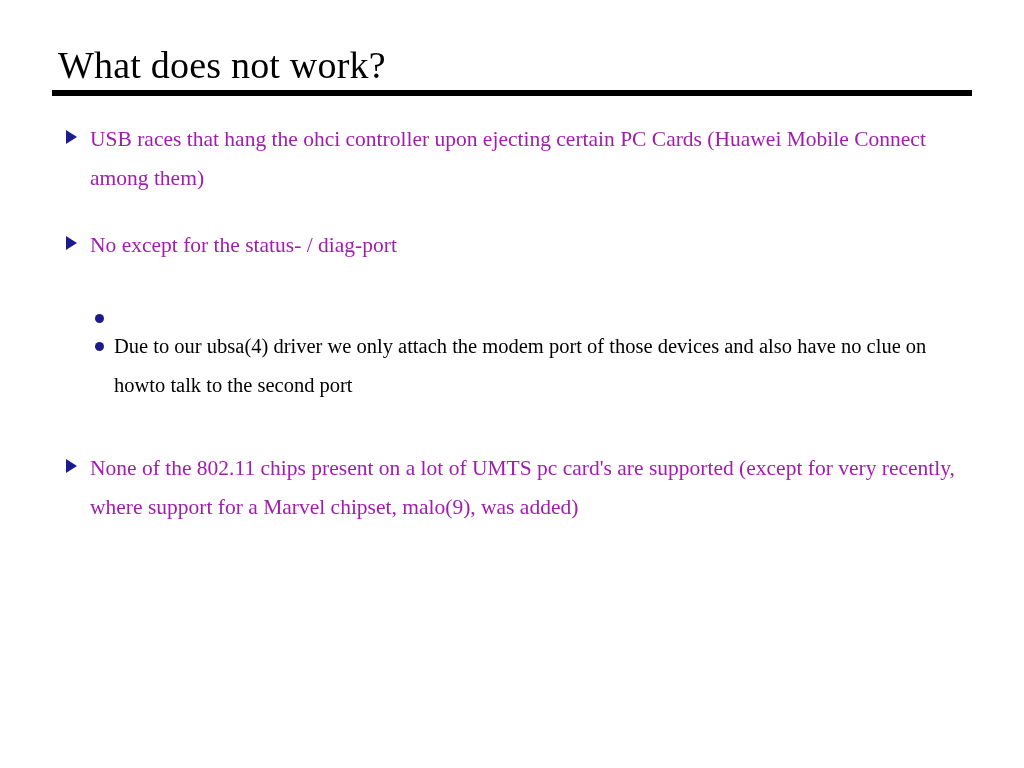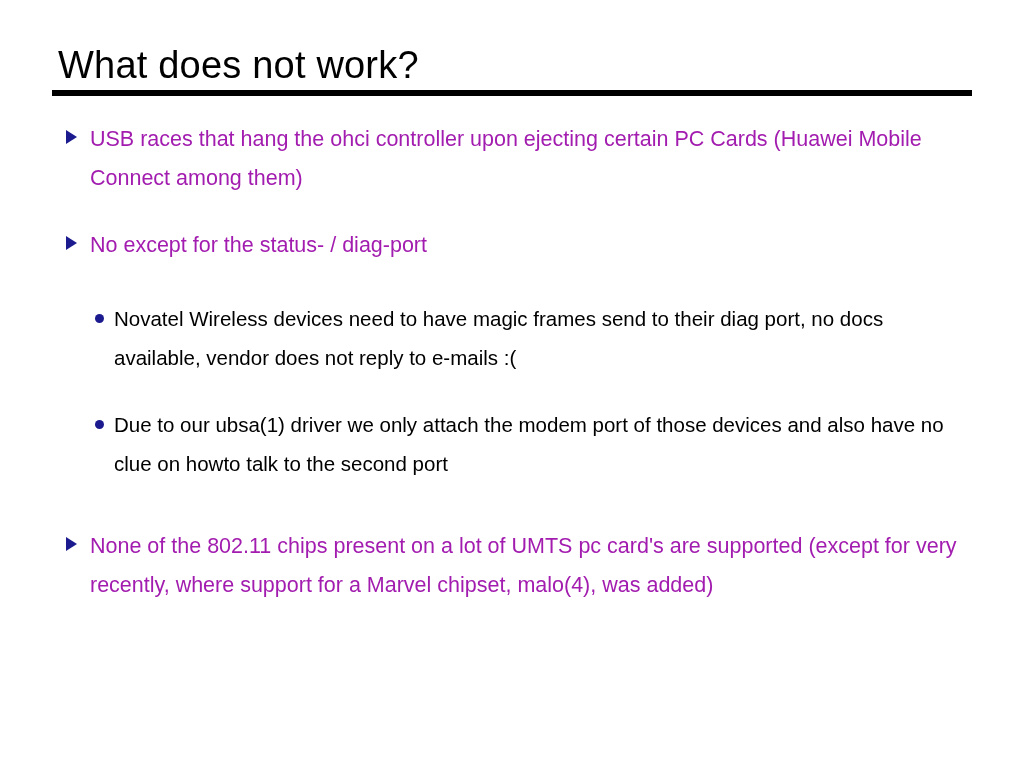--- a/index.html
+++ b/index.html
@@ -5,21 +5,21 @@
   html, body {
     margin: 0;
     padding: 0;
     background: #ffffff;
   }
   .slide {
     position: relative;
     width: 1024px;
     height: 768px;
     background: #ffffff;
-    font-family: Liberation Sans, sans-serif;
+    font-family: Liberation Serif, serif;
     color: #000000;
     overflow: hidden;
   }
   .slide-title {
     position: absolute;
     left: 58px;
     top: 42px;
     font-size: 38px;
     line-height: 46px;
     font-weight: normal;
@@ -98,34 +98,33 @@
 
     <div class="bullet-l1">
       <span class="marker"></span>
       <span>No except for the status- / diag-port</span>
     </div>
 
     <div class="spacer-md"></div>
 
     <div class="bullet-l2">
       <span class="marker"></span>
-      <span>Novatel Wireless devices need to have magic frames send to their diag port, no docs available, vendor does not reply to e-mails :(</span>
     </div>
 
     <div class="spacer-sm"></div>
 
     <div class="bullet-l2">
       <span class="marker"></span>
-      <span>Due to our ubsa(1) driver we only attach the modem port of those devices and also have no clue on howto talk to the second port</span>
+      <span>Due to our ubsa(4) driver we only attach the modem port of those devices and also have no clue on howto talk to the second port</span>
     </div>
 
     <div class="spacer-sm"></div>
 
 
     <div class="spacer-md"></div>
 
     <div class="bullet-l1">
       <span class="marker"></span>
-      <span>None of the 802.11 chips present on a lot of UMTS pc card's are supported (except for very recently, where support for a Marvel chipset, malo(4), was added)</span>
+      <span>None of the 802.11 chips present on a lot of UMTS pc card's are supported (except for very recently, where support for a Marvel chipset, malo(9), was added)</span>
     </div>
 
   </div>
 </div>
 
 </body></html>

